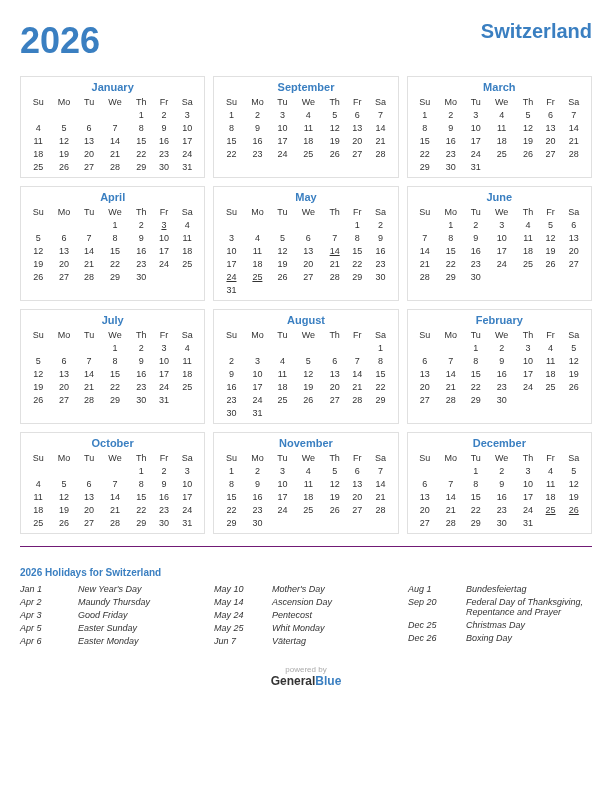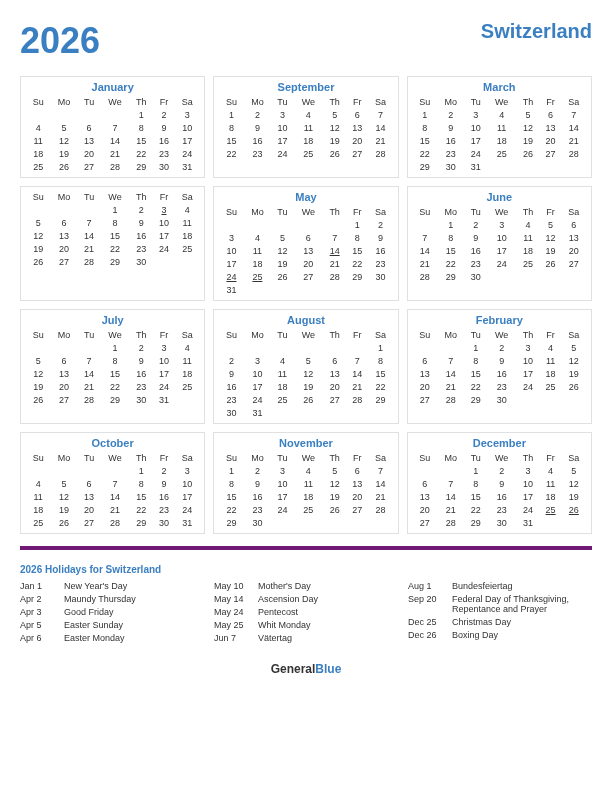--- a/index.html
+++ b/index.html
@@ -59,40 +59,41 @@
     }
     .cal-table td {
       text-align: center;
       font-size: 9px;
       padding: 1.5px 0;
       color: #333;
     }
     .red { color: #cc0000; }
     .underline { text-decoration: underline; }
     .holidays-section {
-      border-top: 4px solid #701a75;
-      padding-top: 14px;
+      border-top: 1px solid #701a75;
+      padding-top: 20px;
       margin-top: 4px;
     }
     .holidays-title {
       font-size: 10px;
       font-weight: bold;
       color: #3a7fc1;
       margin-bottom: 6px;
     }
     .holidays-grid {
       display: grid;
       grid-template-columns: 1fr 1fr 1fr;
       gap: 0 10px;
     }
     .holiday-item {
       display: flex;
-      gap: 6px;
+      gap: 20px;
       margin-bottom: 3px;
       font-size: 9px;
+      font-style: italic;
     }
     .holiday-date {
       color: #333;
       white-space: nowrap;
       min-width: 38px;
     }
     .holiday-name {
       color: #333;
     }
     .footer {
@@ -297,20 +298,21 @@
             <td>31</td>
             <td></td>
             <td></td>
             <td></td>
             <td></td>
           </tr>
         </tbody>
       </table>
     </div>
     <div class="month-block">
+      <div class="month-title">April</div>
       <table class="cal-table">
         <thead>
           <tr>
             <th>Su</th>
             <th>Mo</th>
             <th>Tu</th>
             <th>We</th>
             <th>Th</th>
             <th>Fr</th>
             <th>Sa</th>
@@ -951,14 +953,15 @@
         </div>
         <div class="holiday-item">
           <span class="holiday-date">Dec 26</span>
           <span class="holiday-name">Boxing Day</span>
         </div>
       </div>
     </div>
 </div>
 
 <div class="footer">
+  <div class="powered">powered by</div>
   <div class="brand"><span style="color:#333">General</span><span style="color:#3a7fc1">Blue</span></div>
 </div>
 
 </body></html>

